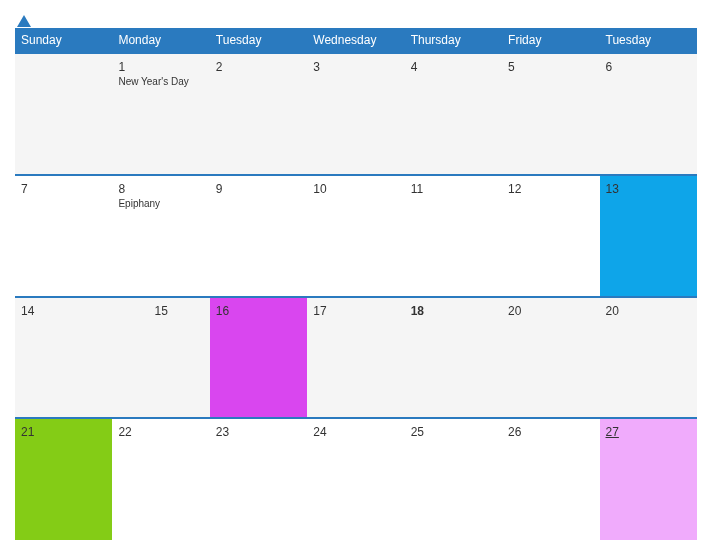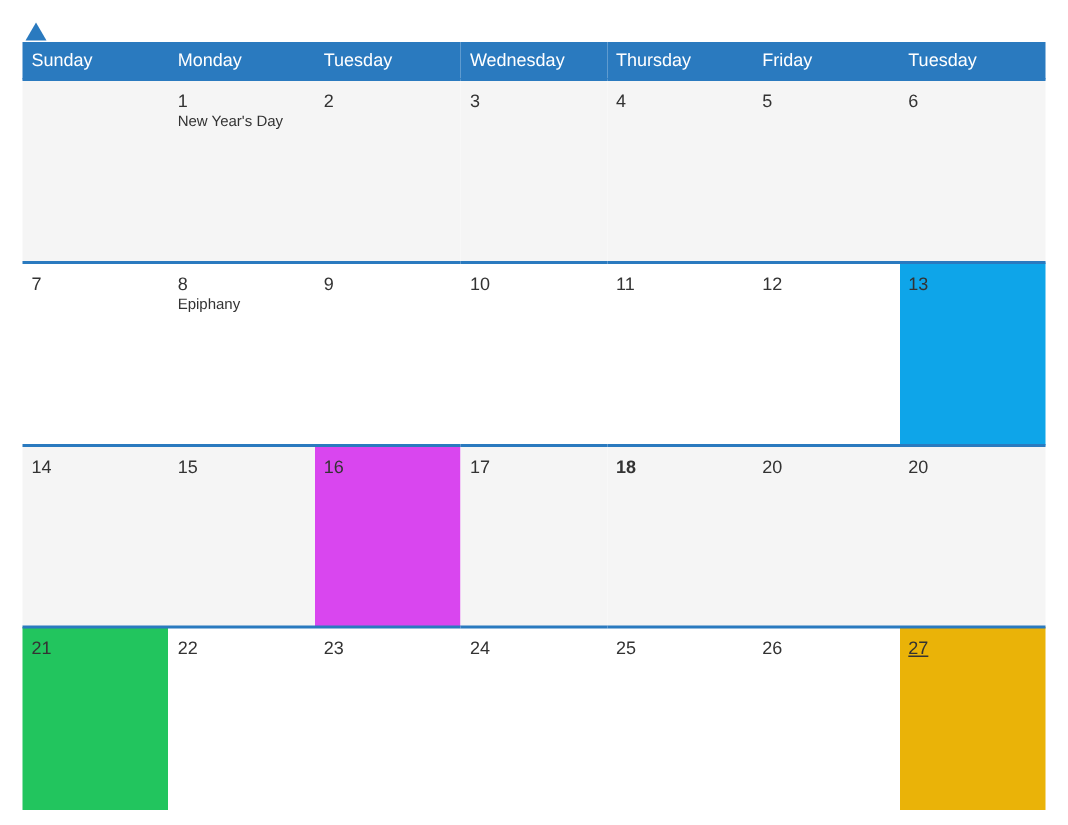--- a/index.html
+++ b/index.html
@@ -190,57 +190,57 @@
             <span class="day-number">12</span>
           </td>
           <td style="background: #0ea5e9;">
             <span class="day-number">13</span>
           </td>
         </tr>
         <tr>
           <td style="background: rgb(245, 245, 245);">
             <span class="day-number">14</span>
           </td>
-          <td style="background: rgb(245, 245, 245);">
+          <td style="background: rgb(245, 245, 245); text-align: center;">
             <span class="day-number">15</span>
           </td>
           <td style="background: #d946ef;">
             <span class="day-number">16</span>
           </td>
           <td style="background: rgb(245, 245, 245);">
             <span class="day-number">17</span>
           </td>
           <td style="background: rgb(245, 245, 245); font-weight: bold;">
             <span class="day-number">18</span>
           </td>
           <td style="background: rgb(245, 245, 245);">
             <span class="day-number">20</span>
           </td>
           <td style="background: rgb(245, 245, 245);">
             <span class="day-number">20</span>
           </td>
         </tr>
         <tr>
-          <td style="background: #22c55e;">
+          <td style="background: #84cc16;">
             <span class="day-number">21</span>
           </td>
           <td style="background: rgb(255, 255, 255);">
             <span class="day-number">22</span>
           </td>
           <td style="background: rgb(255, 255, 255);">
             <span class="day-number">23</span>
           </td>
           <td style="background: rgb(255, 255, 255);">
             <span class="day-number">24</span>
           </td>
           <td style="background: rgb(255, 255, 255);">
             <span class="day-number">25</span>
           </td>
           <td style="background: rgb(255, 255, 255);">
             <span class="day-number">26</span>
           </td>
-          <td style="background: #eab308; text-decoration: underline;">
+          <td style="background: #f0abfc; text-decoration: underline;">
             <span class="day-number">27</span>
           </td>
         </tr>
       </tbody>
   </table>
 </div>
 
 </body></html>

